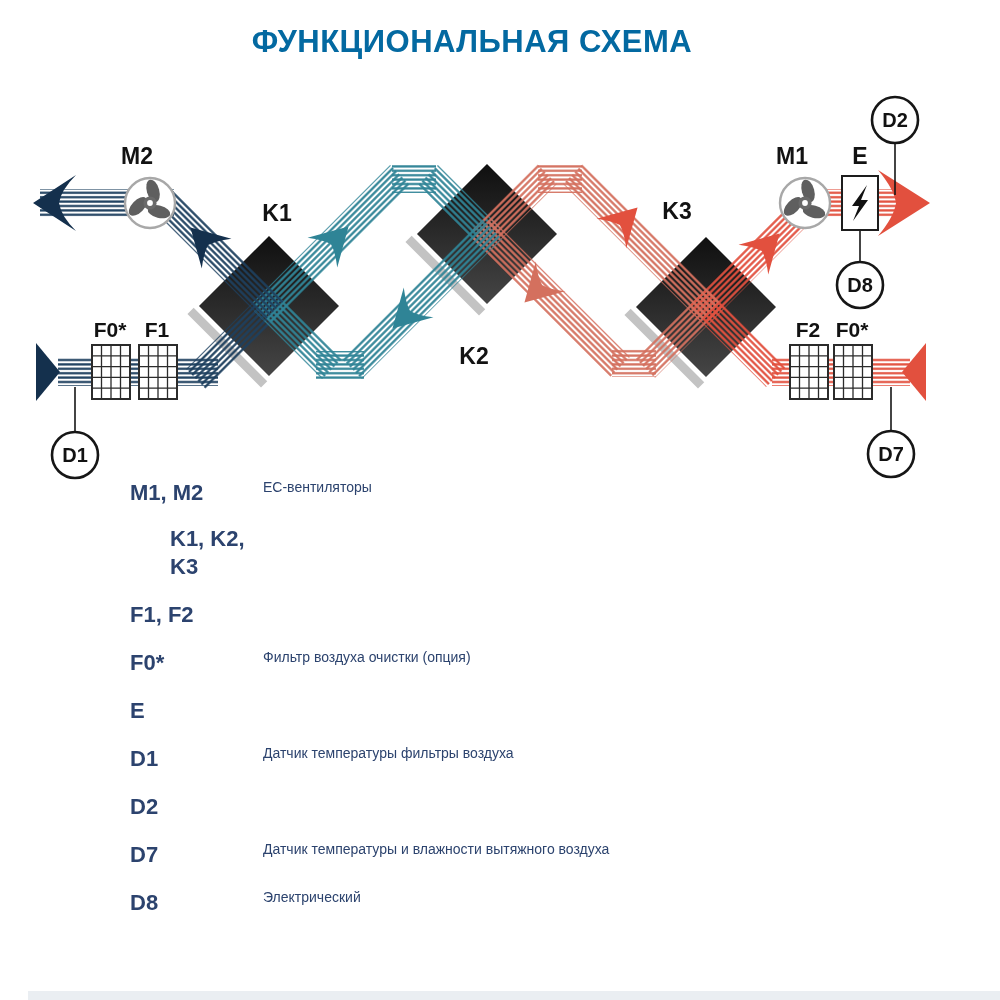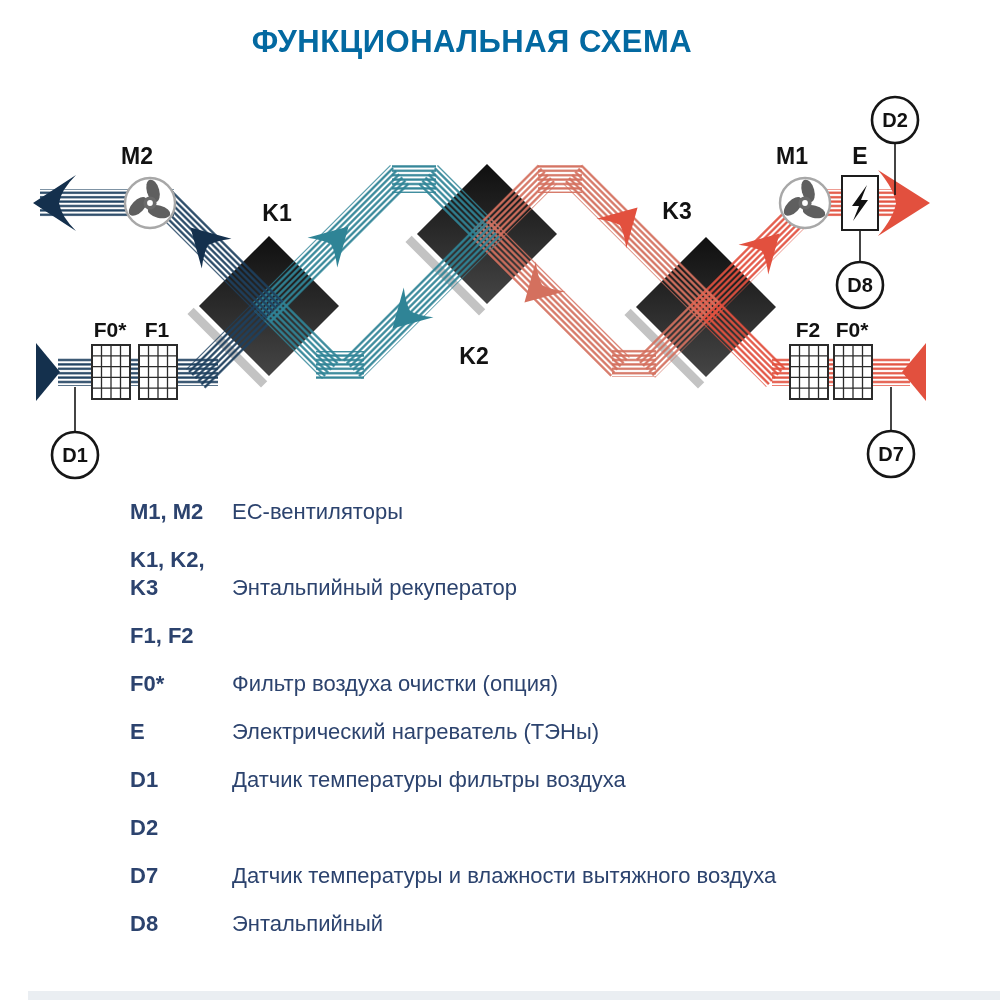--- a/index.html
+++ b/index.html
@@ -6,25 +6,25 @@
   .page{position:relative;width:1000px;height:1000px;background:#ffffff;overflow:hidden;
         font-family:"Liberation Sans","DejaVu Sans",sans-serif;}
   .title{position:absolute;top:24px;left:0;width:1000px;box-sizing:border-box;padding-right:104px;
          text-align:center;font-size:31px;font-weight:700;letter-spacing:.5px;color:#0369a1;margin-left:24px;}
   .diagram-wrap{position:absolute;top:85px;left:0;width:1000px;height:410px;}
   svg text{font-family:"Liberation Sans","DejaVu Sans",sans-serif;}
   .comp-label{font-size:23px;font-weight:700;fill:#121212;text-anchor:middle;}
   .f-label{font-size:21px;font-weight:700;fill:#121212;text-anchor:middle;}
   .sensor-label{font-size:20px;font-weight:700;fill:#121212;text-anchor:middle;}
   .legend{position:absolute;top:479px;left:130px;width:760px;color:#2c436e;}
-  .lrow{display:flex;align-items:flex-end;height:48px;}
+  .lrow{display:flex;align-items:flex-start;height:48px;gap:31px;}
   .lrow:nth-of-type(1){height:46px;}
-  .lrow:nth-of-type(2){height:76px;}
+  .lrow:nth-of-type(2){height:76px;margin-left:40px;}
   .lkey{width:102px;flex:0 0 102px;font-size:22px;font-weight:700;line-height:1.25;}
-  .ldesc{font-size:22px;font-weight:400;}
+  .ldesc{font-size:14px;font-weight:400;}
   .bottom-strip{position:absolute;left:28px;right:0;bottom:0;height:9px;background:#eaeef2;}
 </style>
 </head>
 <body>
 
 <div class="page">
 
   <div class="title">ФУНКЦИОНАЛЬНАЯ СХЕМА</div>
 
   <div class="diagram-wrap">
@@ -216,51 +216,49 @@
 
   <div class="legend">
 
       <div class="lrow">
         <div class="lkey">M1, M2</div>
         <div class="ldesc">EC-вентиляторы</div>
       </div>
 
       <div class="lrow">
         <div class="lkey">K1, K2, K3</div>
-        <div class="ldesc">Энтальпийный рекуператор</div>
       </div>
 
       <div class="lrow">
         <div class="lkey">F1, F2</div>
       </div>
 
       <div class="lrow">
         <div class="lkey">F0*</div>
         <div class="ldesc">Фильтр воздуха очистки (опция)</div>
       </div>
 
       <div class="lrow">
         <div class="lkey">E</div>
-        <div class="ldesc">Электрический нагреватель (ТЭНы)</div>
       </div>
 
       <div class="lrow">
         <div class="lkey">D1</div>
         <div class="ldesc">Датчик температуры фильтры воздуха</div>
       </div>
 
       <div class="lrow">
         <div class="lkey">D2</div>
       </div>
 
       <div class="lrow">
         <div class="lkey">D7</div>
         <div class="ldesc">Датчик температуры и влажности вытяжного воздуха</div>
       </div>
 
       <div class="lrow">
         <div class="lkey">D8</div>
-        <div class="ldesc">Энтальпийный</div>
+        <div class="ldesc">Электрический</div>
       </div>
     </div>
 
   <div class="bottom-strip"></div>
 </div>
 
 </body></html>

